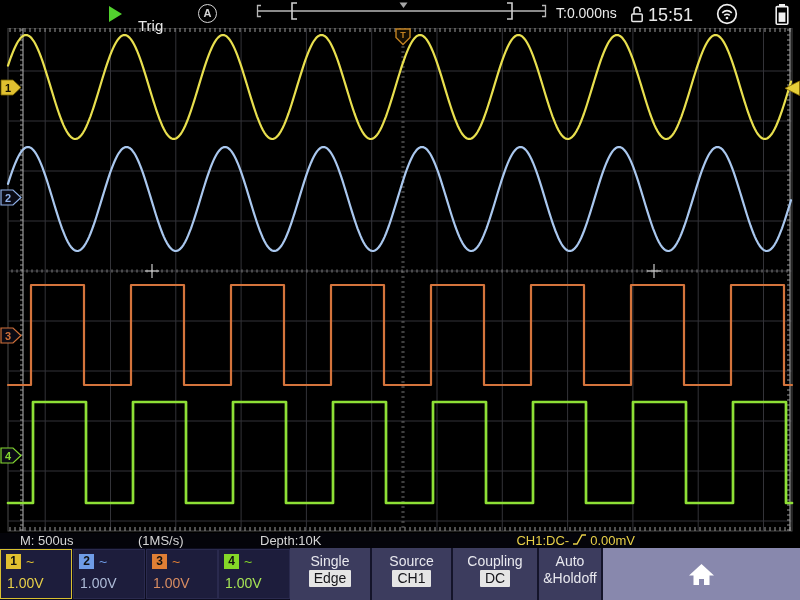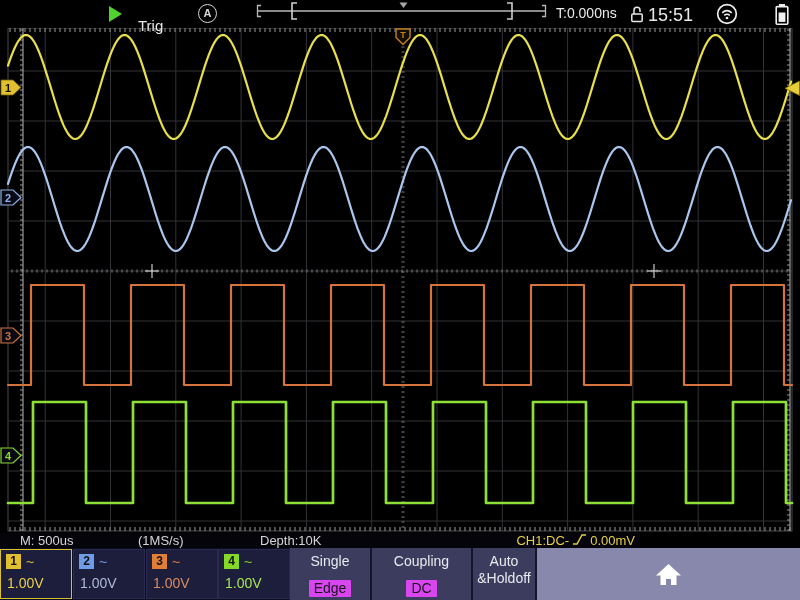--- a/index.html
+++ b/index.html
@@ -31,21 +31,21 @@
   .ch-box{position:absolute;top:1px;width:70px;height:48px;background:#1d1d3c;border:1px solid #2a2a4e;}
   .ch-box.selected{border-color:#d8c030;}
   .ch-box .row1{display:flex;align-items:center;gap:5px;margin:4px 0 0 5px;}
   .chnum{width:15px;height:15px;font-size:12px;font-weight:bold;color:#101010;text-align:center;line-height:15px;flex:none;}
   .tilde{font-size:14px;line-height:14px;}
   .volts{margin:6px 0 12px 6px;font-size:14px;}
   .btn-zone{position:relative;flex:1;height:52px;background:#14142a;display:flex;}
   .mbtn{height:52px;background:#3c3c5e;margin-right:2px;display:flex;flex-direction:column;
         align-items:center;justify-content:flex-start;color:#e9e9ef;font-size:14px;flex:none;}
   .mbtn .lbl{margin-top:5px;}
-  .mbtn .chip{margin-top:11px;background:#d946ef;color:#15151a;font-size:14px;line-height:17px;
+  .mbtn .chip{margin-top:1px;background:#e5e5e5;color:#15151a;font-size:14px;line-height:17px;
               padding:0 5px;border-radius:1px;}
   .slope-row{display:flex;align-items:center;gap:4px;margin-top:2px;}
   .slope-chip{background:#c9c9cc;border-radius:1px;display:flex;align-items:center;justify-content:center;}
   .home-btn{background:#8888ad;margin-right:0;justify-content:center;}
 </style>
 </head>
 <body>
 
 <div class="stage">
 
@@ -967,21 +967,25 @@
           </div>
         <div class="volts" style="color: rgb(166, 228, 85);">1.00V</div>
       </div>
     </div>
 
     <div class="btn-zone">
       <div class="mbtn" style="width:80px">
         <div class="lbl">Single</div>
         <div class="chip">Edge</div>
       </div>
-      <div class="mbtn" style="width:99px">
+      <div class="mbtn" style="width:79px">
+        <div class="lbl">Source</div>
+        <div class="chip">CH1</div>
+      </div>
+      <div class="mbtn" style="width:84px">
         <div class="lbl">Coupling</div>
         <div class="chip">DC</div>
       </div>
       <div class="mbtn" style="width:62px">
         <div class="lbl">Auto</div>
         <div class="lbl" style="margin-top:1px">&amp;Holdoff</div>
       </div>
       <div class="mbtn home-btn" style="flex:1">
         <svg width="27" height="23" viewBox="0 0 27 23">
           <path d="M13.5 1 L26 12.5 H21.5 V22 H16 V16 H11 V22 H5.5 V12.5 H1 Z" fill="#ffffff"></path>

